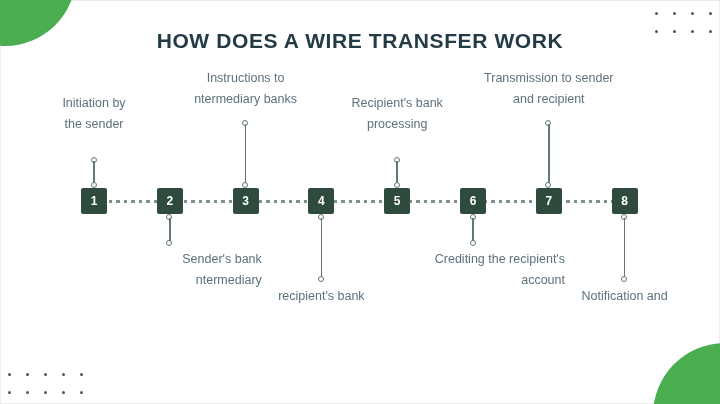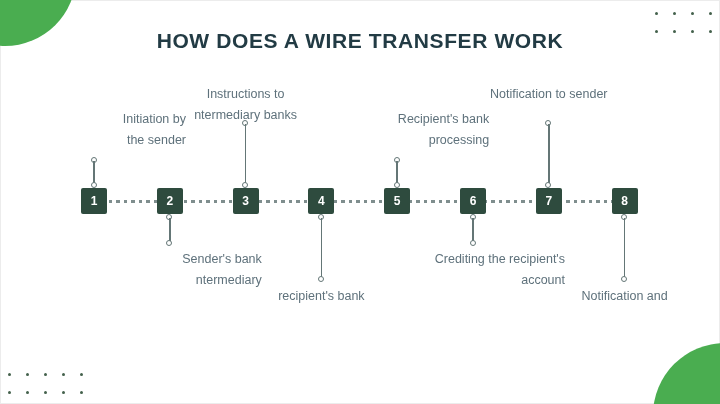--- a/index.html
+++ b/index.html
@@ -85,22 +85,22 @@
   .label {
     position: absolute;
     left: 50%;
     transform: translateX(-50%);
     width: 184px;
     text-align: center;
     font-size: 12.5px;
     line-height: 21px;
     color: var(--label-color, #5e717b);
   }
-  .step.above.near .label { top: 109px; text-align: right; }
-  .step.above.far  .label { top: 84px; }
+  .step.above.near .label { top: 93px; }
+  .step.above.far  .label { top: 68px; }
   .step.below.near .label { top: 249px; text-align: right; }
   .step.below.far  .label { top: 286px; }
 </style>
 </head>
 <body>
 
 <div class="canvas">
   <div class="corner-circle tl"></div>
   <div class="corner-circle br"></div>
   <div class="dot-grid tr" id="dots-tr">
@@ -208,21 +208,22 @@
   </div>
 
   <div class="step above far" style="left: 548.8px;">
     <div class="connector">
       <span class="dot-end top"></span>
       <span class="conn-line"></span>
       <span class="dot-end bottom"></span>
     </div>
     <div class="node">7</div>
     <div class="label">
-      <div class="line1">Notification to sender</div>
+      <div class="line1">Transmission to sender</div>
+      <div class="line2">and recipient</div>
     </div>
   </div>
 
   <div class="step below far" style="left: 624.6px;">
     <div class="connector">
       <span class="dot-end top"></span>
       <span class="conn-line"></span>
       <span class="dot-end bottom"></span>
     </div>
     <div class="node">8</div>

